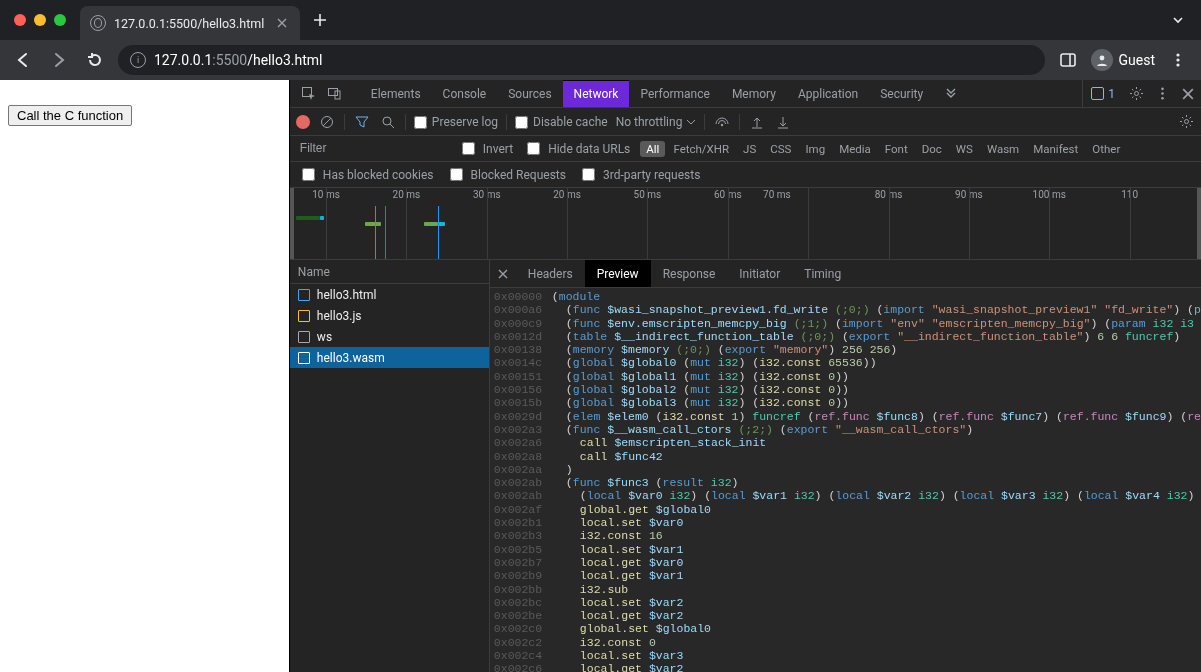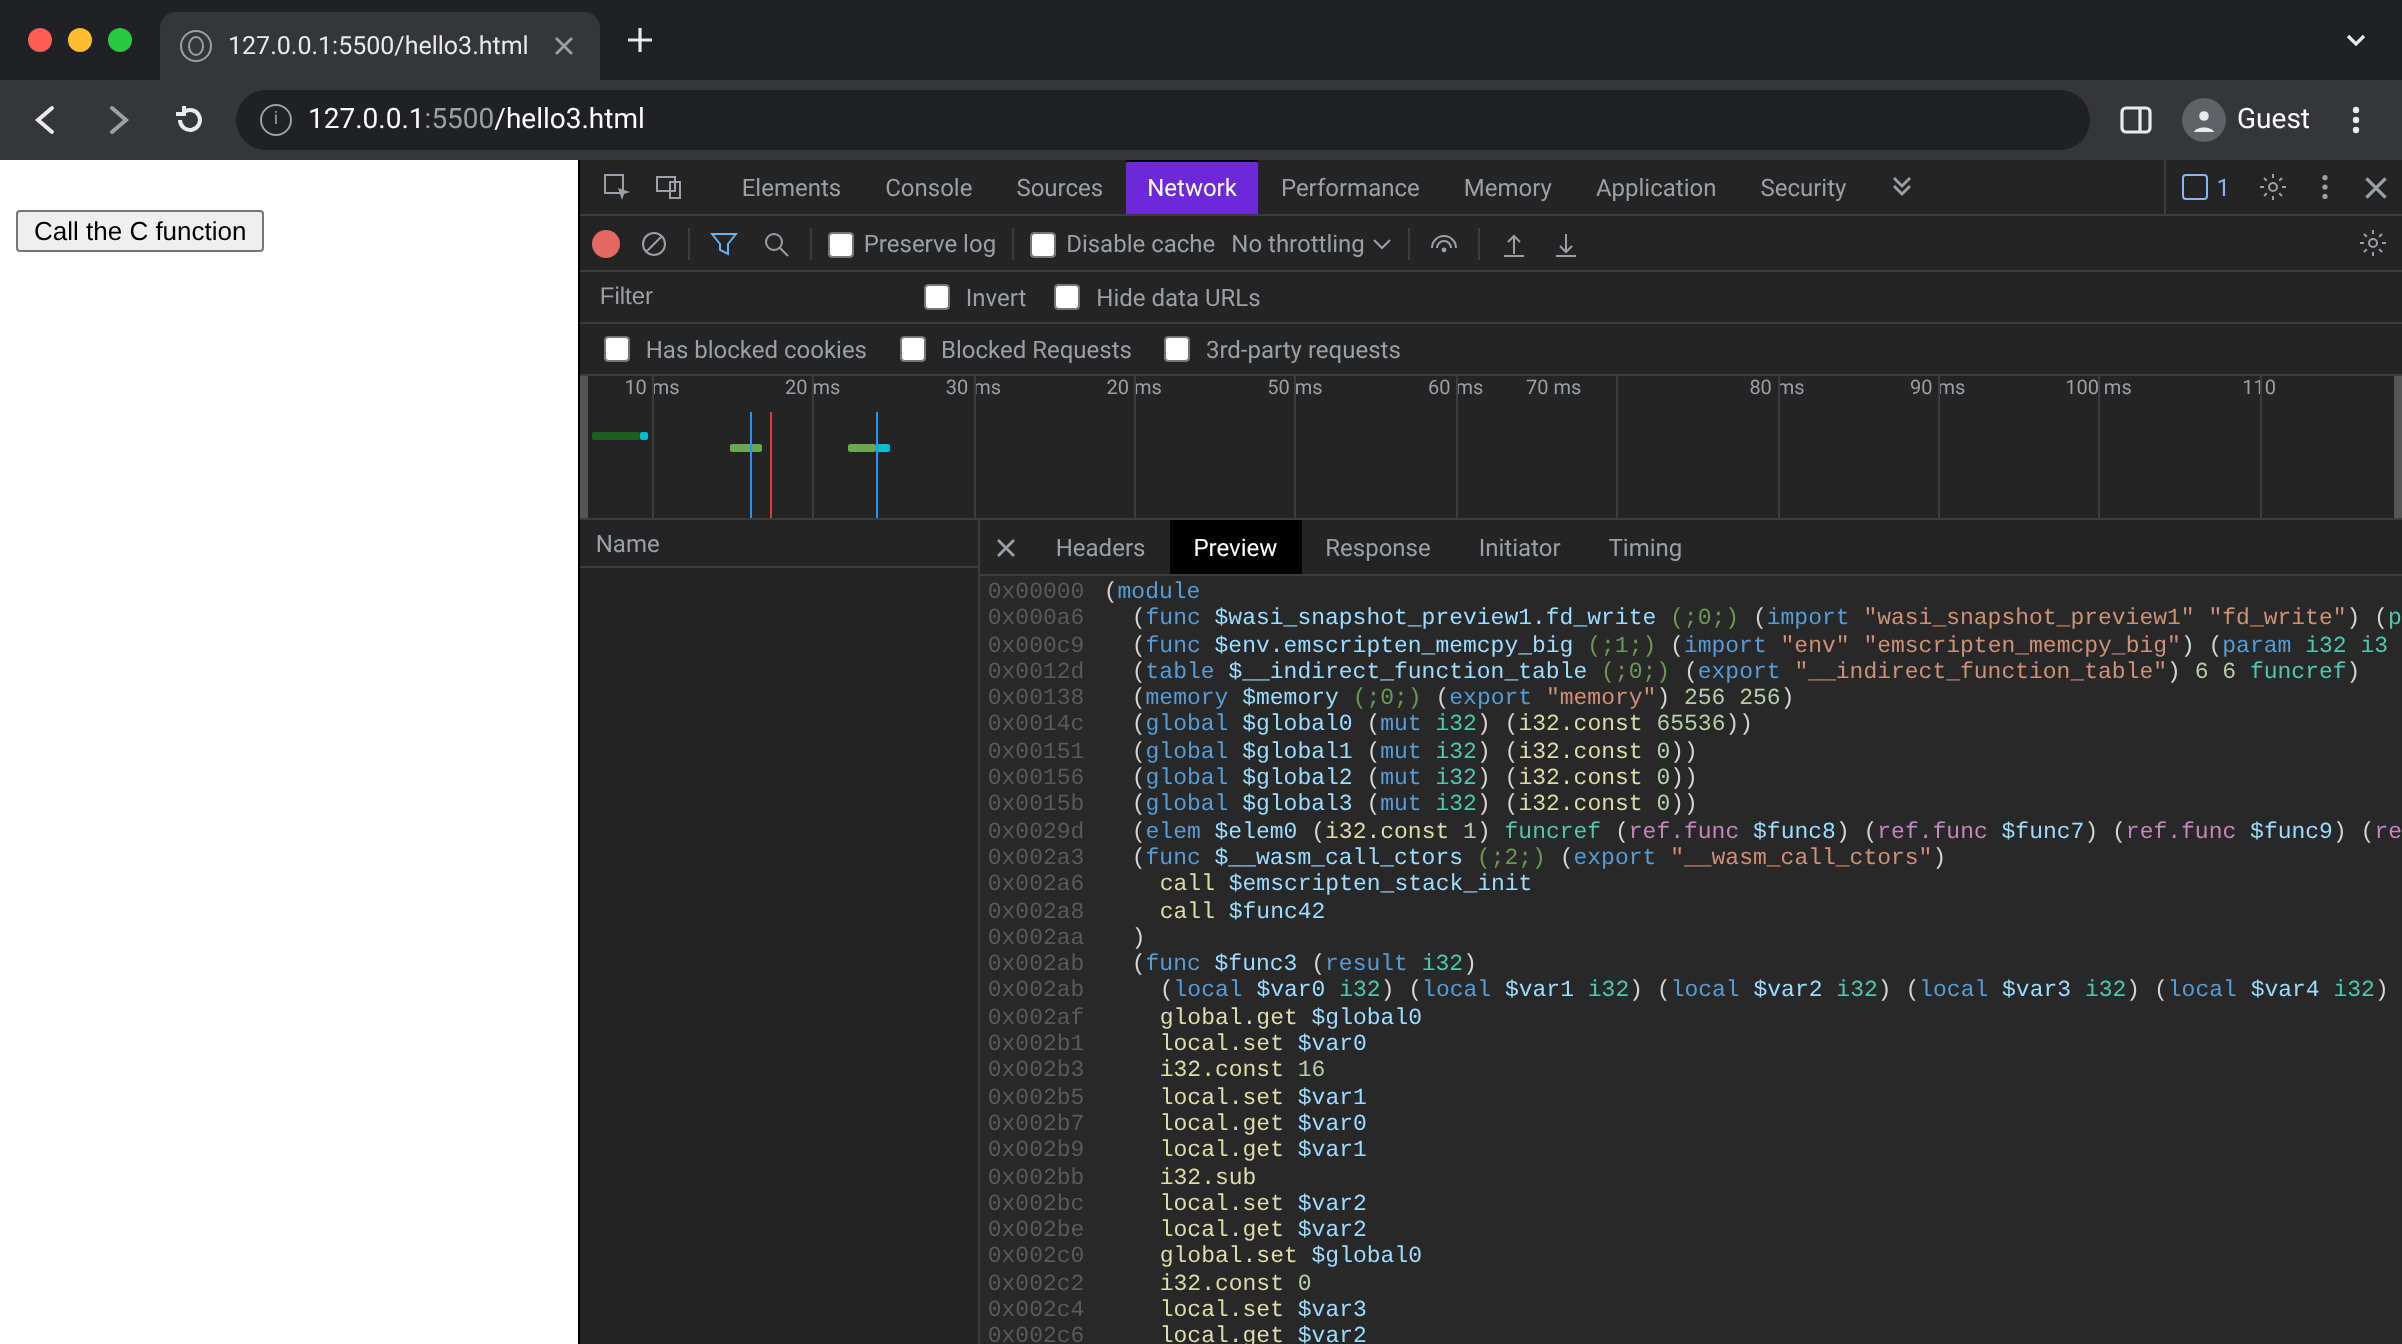--- a/index.html
+++ b/index.html
@@ -581,20 +581,34 @@
     <div class="filter-row">
       <input type="text" placeholder="Filter" style="">
       <label>
           <input type="checkbox" style="">
           <span>Invert</span>
         </label>
       <label>
           <input type="checkbox" style="">
           <span>Hide data URLs</span>
         </label>
+      <div class="chips" id="chips">
+          <span class="chip active">All</span>
+          <span class="chip">Fetch/XHR</span>
+          <span class="chip">JS</span>
+          <span class="chip">CSS</span>
+          <span class="chip">Img</span>
+          <span class="chip">Media</span>
+          <span class="chip">Font</span>
+          <span class="chip">Doc</span>
+          <span class="chip">WS</span>
+          <span class="chip">Wasm</span>
+          <span class="chip">Manifest</span>
+          <span class="chip">Other</span>
+        </div>
     </div>
     <div class="filter-row2">
       <label>
           <input type="checkbox" style="">
           <span>Has blocked cookies</span>
         </label>
       <label>
           <input type="checkbox" style="">
           <span>Blocked Requests</span>
         </label>
@@ -639,20 +653,38 @@
         <div class="grid" style="left: 518.304px;"></div>
         <div class="grid" style="left: 598.661px;"></div>
         <div class="grid" style="left: 679.018px;"></div>
         <div class="grid" style="left: 759.375px;"></div>
         <div class="grid" style="left: 839.732px;"></div>
       </div>
 
     <div class="net-main">
       <div class="reqlist">
         <div class="hdr">Name</div>
+        <div id="reqitems">
+            <div class="req">
+              <span class="ficon html"></span>
+              <span>hello3.html</span>
+            </div>
+            <div class="req">
+              <span class="ficon js"></span>
+              <span>hello3.js</span>
+            </div>
+            <div class="req">
+              <span class="ficon ws"></span>
+              <span>ws</span>
+            </div>
+            <div class="req selected">
+              <span class="ficon wasm"></span>
+              <span>hello3.wasm</span>
+            </div>
+          </div>
       </div>
       <div class="details">
         <div class="detail-tabs">
           <div class="close">
             <svg width="10" height="10" viewBox="0 0 10 10">
                 <path d="M1 1 L9 9 M9 1 L1 9" stroke="currentColor" stroke-width="1.4"></path>
               </svg>
           </div>
           <div id="dtabs-holder" style="display:flex">
               <div class="dtab">Headers</div>

